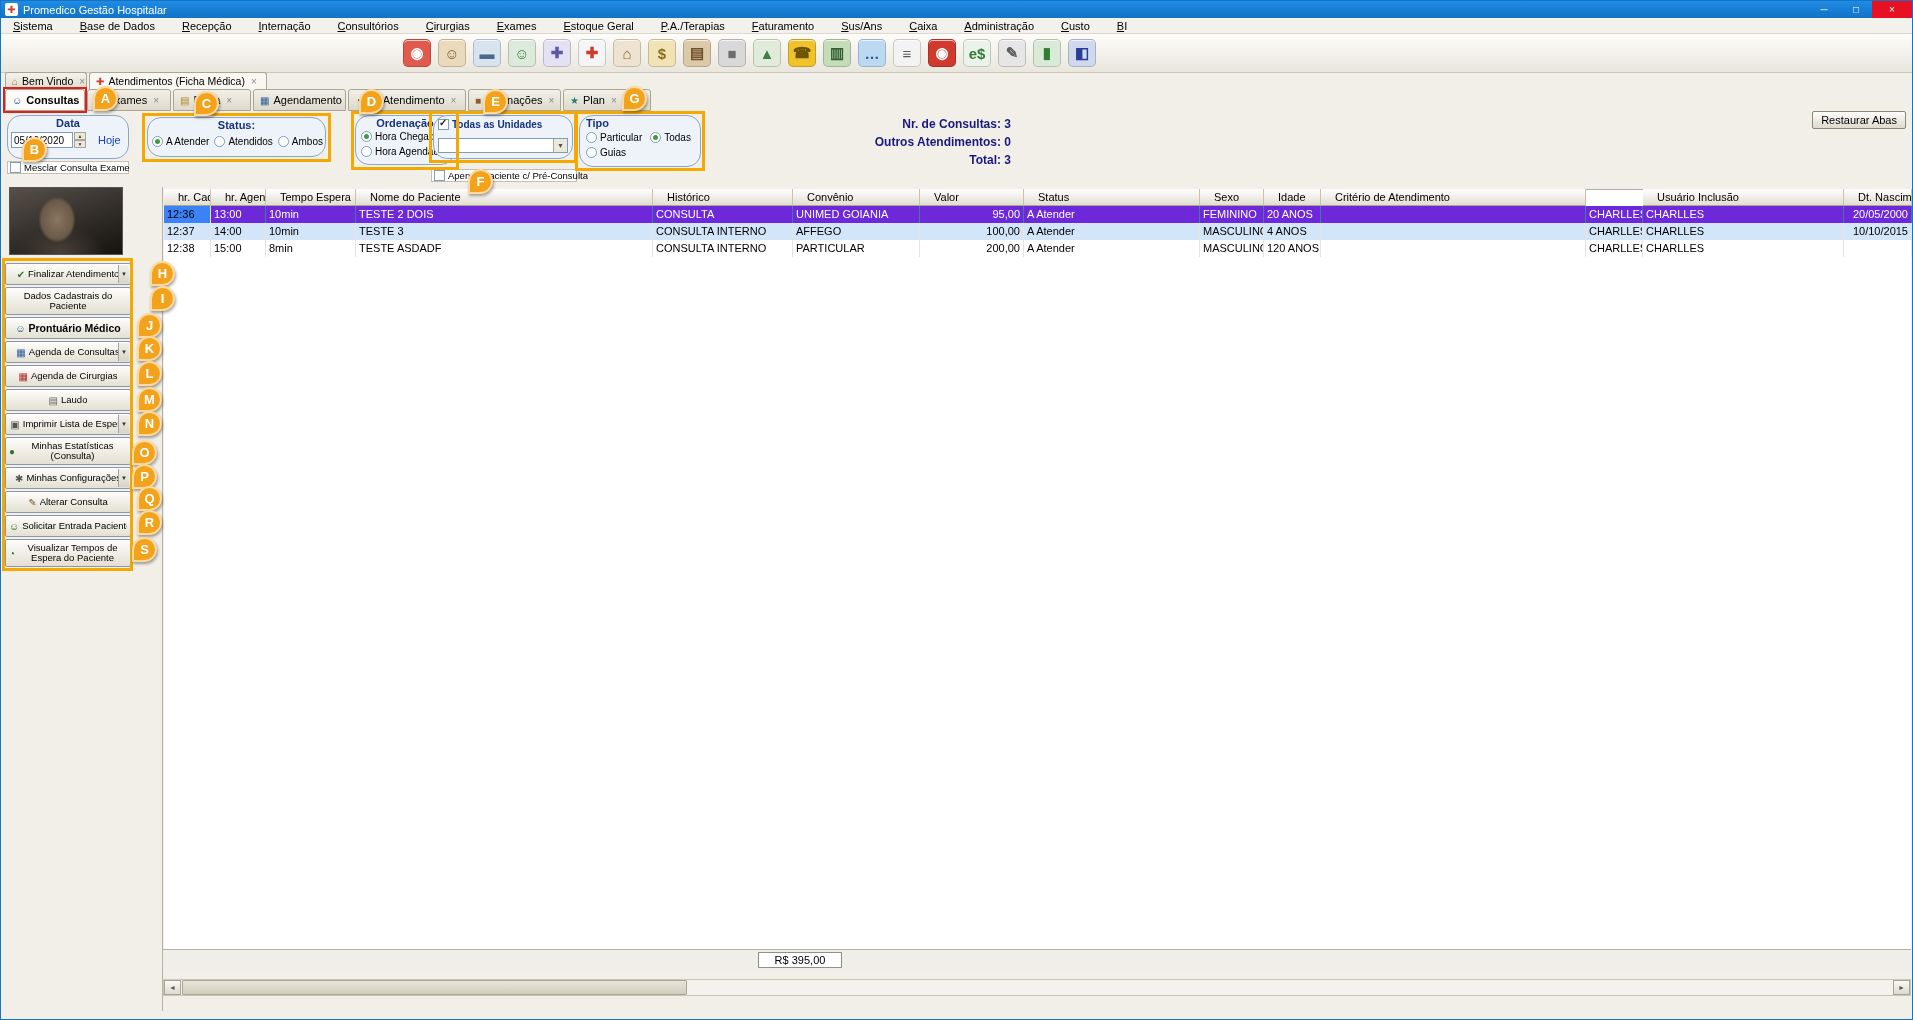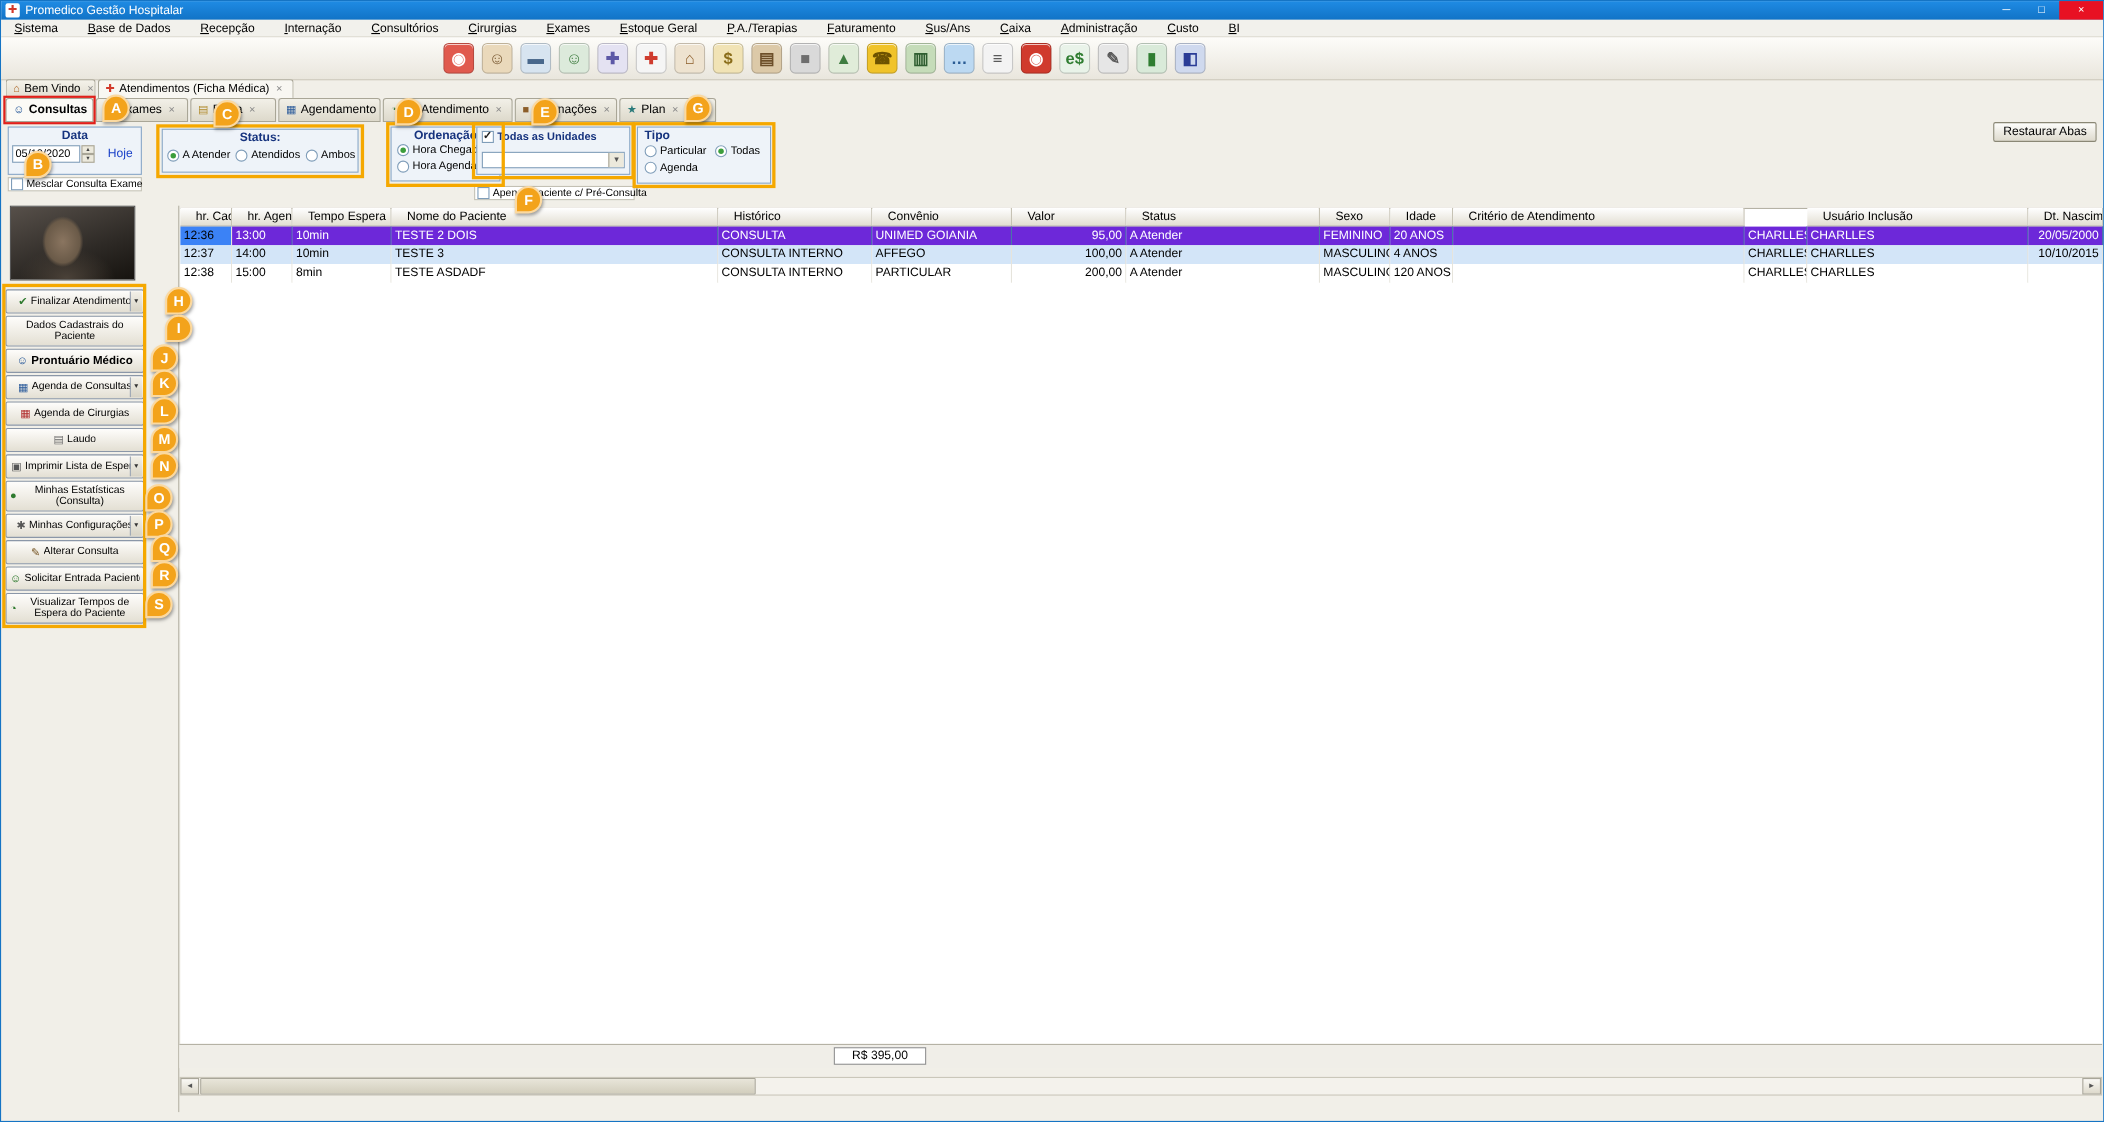--- a/index.html
+++ b/index.html
@@ -31,21 +31,21 @@
   .tab-icon { font-size:10px; }
   .tab-close { color:#8a8a8a; font-size:10px; margin-left:2px; }
 
   
   .inner-tab-strip { position:absolute; left:4px; top:88px; display:flex; gap:2px; height:22px; }
   .inner-tab { height:22px; display:flex; align-items:center; gap:4px; padding:0 6px; border:1px solid #a9a697; border-radius:3px 3px 0 0; background:linear-gradient(#f2f0e8,#ddd9cb); font-size:11px; white-space:nowrap; overflow:hidden; }
   .inner-tab.active { background:#fbfaf6; font-weight:bold; }
   .restore-btn { position:absolute; right:6px; top:110px; height:18px; padding:2px 8px; background:linear-gradient(#fdfdfb,#dedacd); border:1px solid #8a8775; border-radius:2px; font-size:11px; }
 
   
-  .panel { position:absolute; border:1px solid #89a7c6; background:#eef3f9; border-radius:0; }
+  .panel { position:absolute; border:1px solid #89a7c6; background:#eef3f9; border-radius:14px; }
   .panel-title { position:absolute; top:1px; left:0; right:0; text-align:center; color:#16337e; font-weight:bold; font-size:11px; }
   .panel-title.left { text-align:left; padding-left:6px; }
   .date-input { position:absolute; width:62px; height:16px; border:1px solid #7f9db9; font-size:10px; padding:1px 2px; font-family:"Liberation Sans",sans-serif; background:#fff; }
   .spinner { position:absolute; width:12px; height:16px; display:flex; flex-direction:column; }
   .spin-btn { flex:1; background:#ece9dc; border:1px solid #a9a697; font-size:5px; line-height:6px; text-align:center; color:#444; }
   .link { color:#1a41c8; font-size:11px; }
   .check-row { display:flex; align-items:center; gap:3px; }
   .checkbox { width:11px; height:11px; min-width:11px; border:1px solid #7f9db9; background:#fff; position:relative; display:inline-block; }
   .checkbox .tick { position:absolute; top:-3px; left:0px; font-size:10px; font-weight:bold; color:#222; }
   .radio-opt { display:flex; align-items:center; gap:3px; white-space:nowrap; }
@@ -273,25 +273,30 @@
         <label class="radio-opt">
           <span class="radio"></span>
           <span class="small-label">Particular</span>
         </label>
         <label class="radio-opt">
           <span class="radio sel"></span>
           <span class="small-label">Todas</span>
         </label>
         <label class="radio-opt">
           <span class="radio"></span>
-          <span class="small-label">Agenda</span>
-        </label>
-      </div>
-  </div>
-
+          <span class="small-label">Guias</span>
+        </label>
+      </div>
+  </div>
+
+  <div class="stats">
+      <div class="stat-line"><span>Nr. de Consultas: </span><span>3</span></div>
+      <div class="stat-line"><span>Outros Atendimentos: </span><span>0</span></div>
+      <div class="stat-line"><span>Total: </span><span>3</span></div>
+    </div>
 
   <div class="photo"></div>
   <div class="sidebar-buttons">
       <div class="side-btn">
         <span class="side-icon" style="color: rgb(46, 122, 46);">✔</span>
         <span class="side-label">Finalizar Atendimento</span>
         <span class="side-drop">▼</span>
       </div>
       <div class="side-btn tall">
         <span class="side-label">Dados Cadastrais do Paciente</span>

